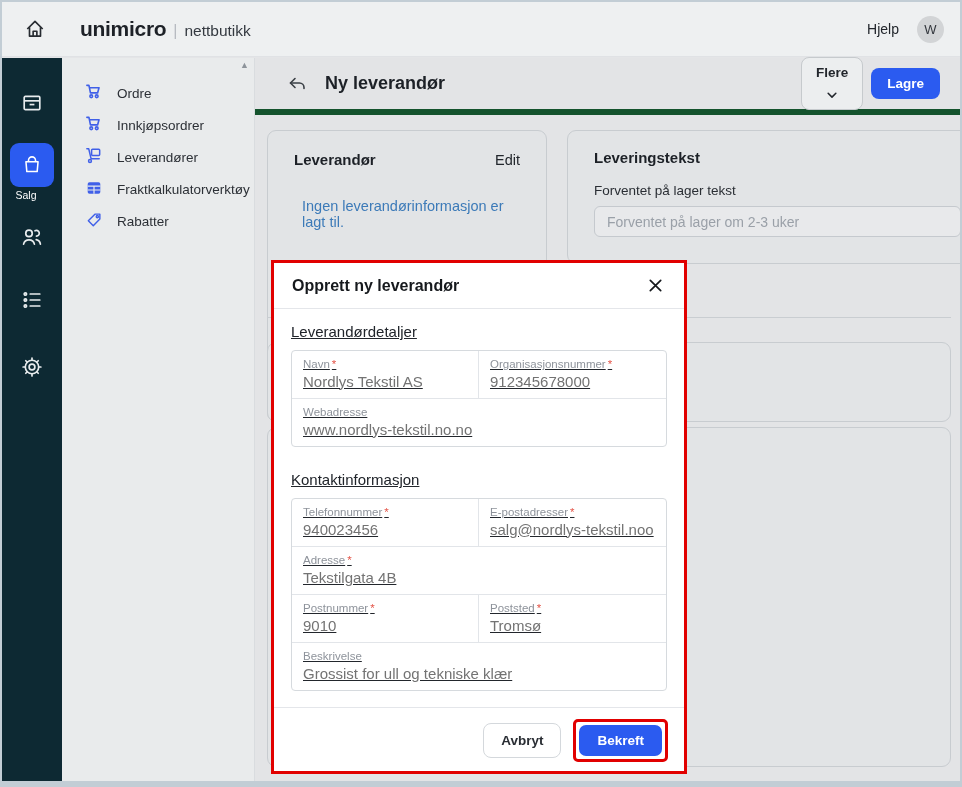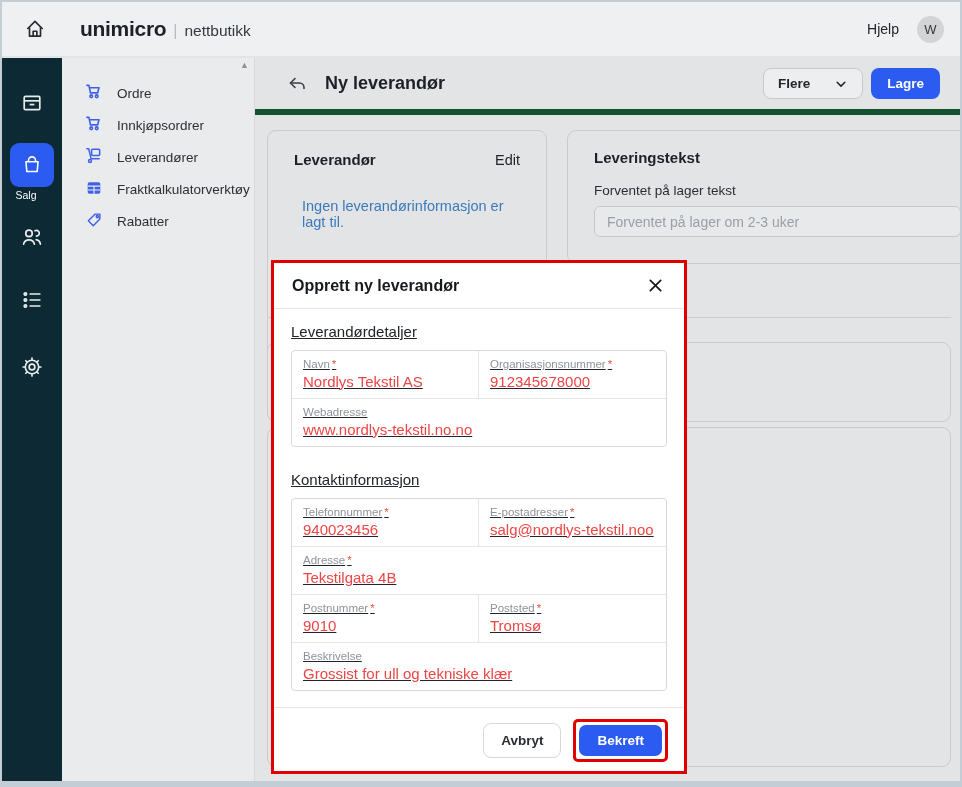--- a/index.html
+++ b/index.html
@@ -36,22 +36,22 @@
   .collapse-tri { position:absolute; top:2px; right:5px; font-size:9px; color:#8d939a; cursor:pointer; }
   .subnav-item { height:32px; display:flex; align-items:flex-end; padding-left:22px; cursor:pointer; }
   .subnav-item .nicon { width:19px; height:19px; margin-right:14px; display:flex; align-items:center; justify-content:center; }
   .subnav-item .nlabel { font-size:13.5px; color:#2c3036; }
   
   .main { position:absolute; left:253px; top:56px; right:0; bottom:0; background:#e3e4e6; }
   .page-header { height:57px; display:flex; align-items:center; padding:0 20px; border-bottom:6px solid #14532d; }
   .back-btn { width:28px; height:28px; display:flex; align-items:center; justify-content:center; cursor:pointer; color:#3a3f45; margin-left:8px; }
   .page-title { font-size:18px; font-weight:700; color:#1d2127; margin-left:14px; }
   .hdr-actions { margin-left:auto; display:flex; align-items:center; gap:8px; }
-  .btn-more { display:flex; align-items:center; gap:24px; padding:7px 14px; font-size:13.5px; font-weight:600;
-    color:#22262c; background:#eceeef; border:1px solid #c6cacd; border-radius:8px; cursor:pointer; }
+  .btn-more { display:flex; align-items:center; gap:8px; padding:7px 14px; font-size:13.5px; font-weight:600;
+    color:#22262c; background:#eceeef; border:1px solid #c6cacd; border-radius:8px; cursor:pointer;flex-direction:column; }
   .btn-save { padding:8px 16px; font-size:13.5px; font-weight:700; color:#fff;
     border:none; border-radius:8px; cursor:pointer; }
   .main-content { position:absolute; left:0; top:57px; right:0; bottom:0; }
   .card { position:absolute; background:#e2e4e6; border:1px solid #c8ccd0; border-radius:9px; }
   .card-supplier { left:12px; top:15px; width:280px; height:292px; padding:20px 26px; }
   .card-head { display:flex; align-items:center; justify-content:space-between; }
   .card-title { font-size:15px; font-weight:700; color:#1d2127; }
   .edit-link { font-size:14.5px; color:#22262c; cursor:pointer; }
   .empty-text { margin-top:30px; font-size:14.5px; color:#3c7ab8; padding-left:8px; }
   .card-delivery { left:312px; top:15px; width:421px; height:134px; padding:18px 26px; }
@@ -76,21 +76,21 @@
   .section-contact { margin-top:24px; }
   .fgroup { border:1px solid #d6dade; border-radius:4px; background:#fff; }
   .frow { border-top:1px solid #e2e5e9; }
   .frow:first-child { border-top:none; }
   .frow-2 { display:grid; grid-template-columns:1fr 1fr; }
   .frow-2 .fcell:first-child { border-right:1px solid #e2e5e9; }
   .fcell { padding:6px 11px 7px; }
   .flabel { font-size:11.5px; color:#8e939b; line-height:14px; }
   .req { color:#e4564a; margin-left:2px; }
   .fvalue { display:block; width:100%; height:20px; border:none; background:transparent;
-    font-family:"Liberation Sans", sans-serif; font-size:15px; color:#ef4444; padding:0; outline:none; }
+    font-family:"Liberation Sans", sans-serif; font-size:15px; color:#737373; padding:0; outline:none; }
   .modal-footer { border-top:1px solid #e4e6ea; padding:11px 16px; display:flex;
     align-items:center; justify-content:flex-end; gap:12px; }
   .btn-cancel { padding:9px 17px; background:#fff; border:1px solid #d4d8dc; border-radius:8px;
     font-size:13.5px; font-weight:600; color:#2a2e34; cursor:pointer; font-family:"Liberation Sans", sans-serif; }
   .confirm-wrap { border:3px solid #e10000; border-radius:5px; padding:3px; background:#fff; }
   .btn-confirm { padding:8px 18px; border:none; border-radius:7px; color:#fff;
     font-size:13.5px; font-weight:700; cursor:pointer; font-family:"Liberation Sans", sans-serif; }
   svg { display:block; }
 </style>
 </head>

